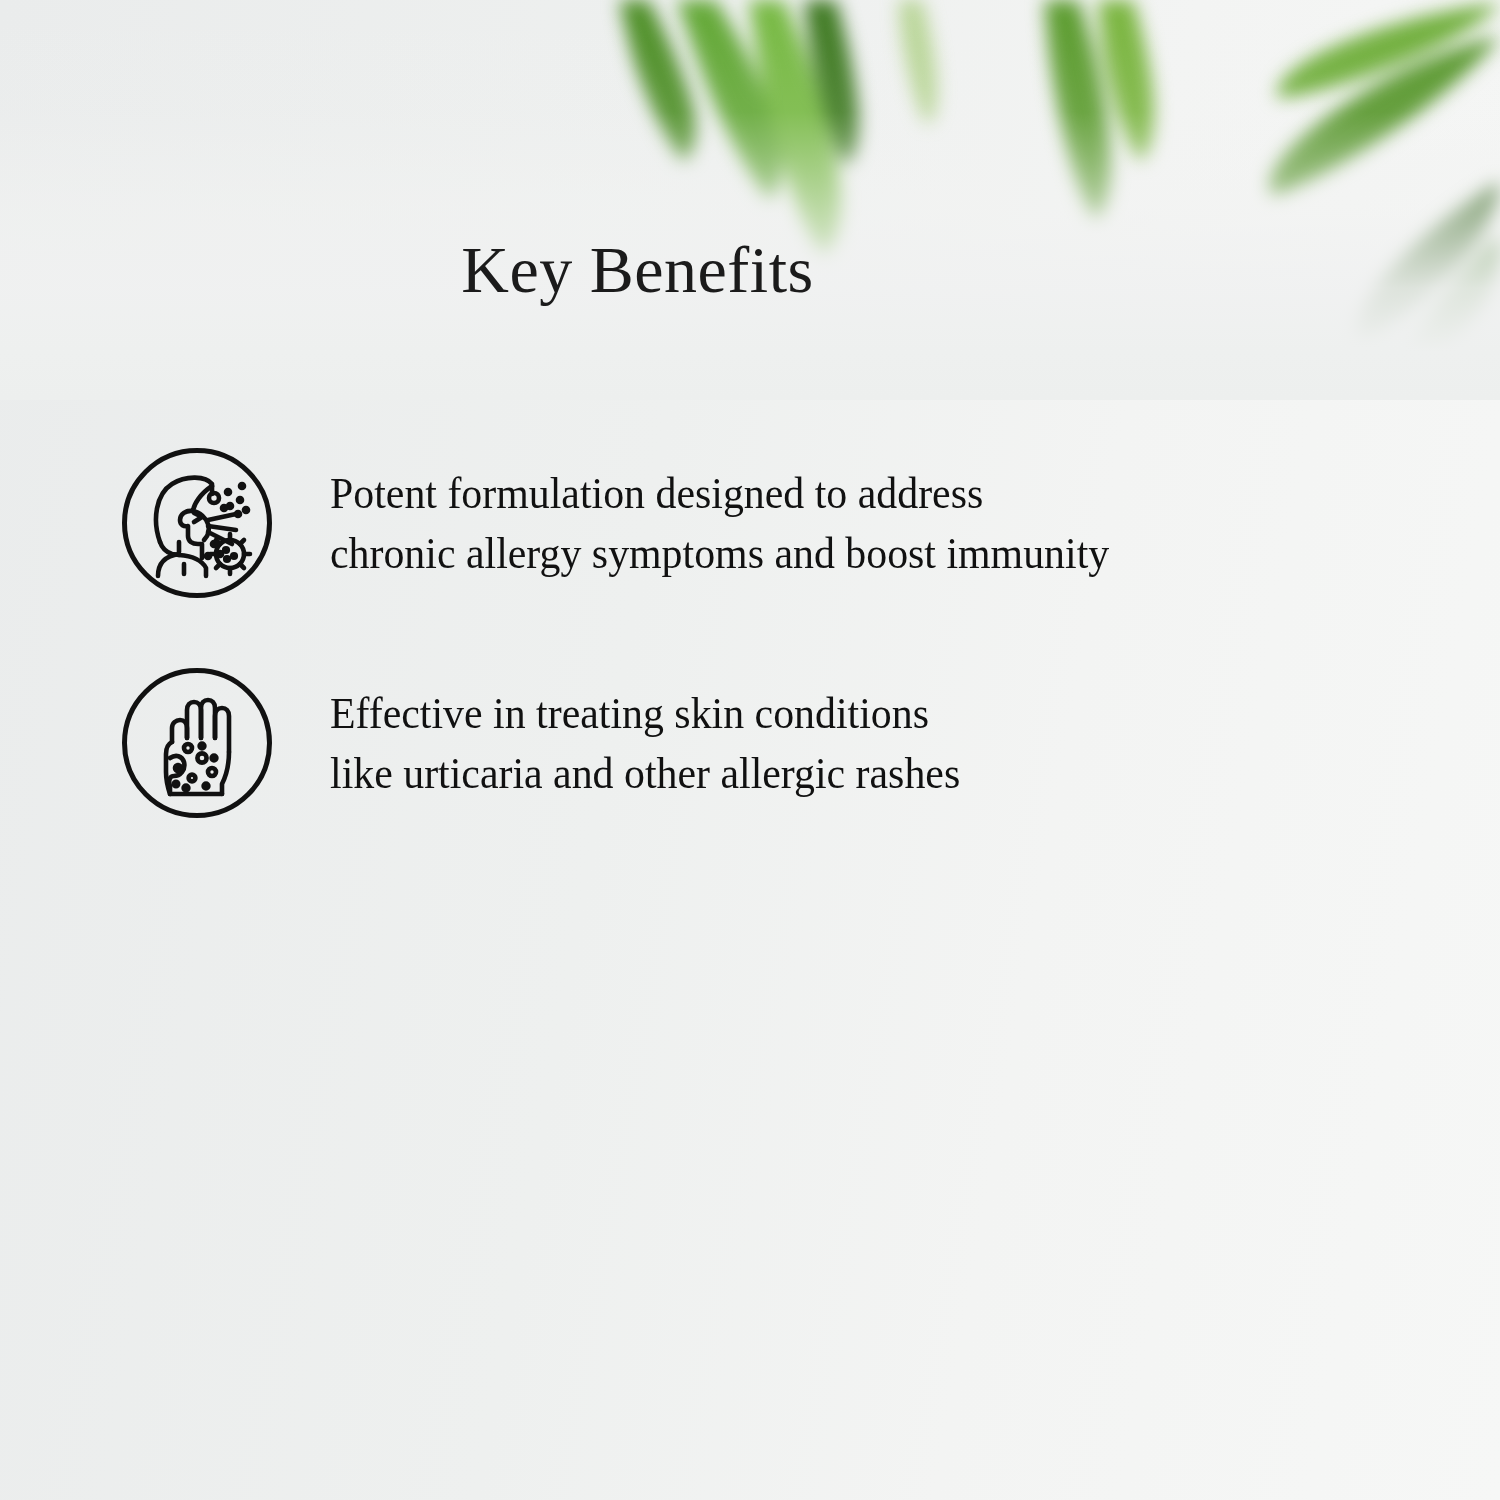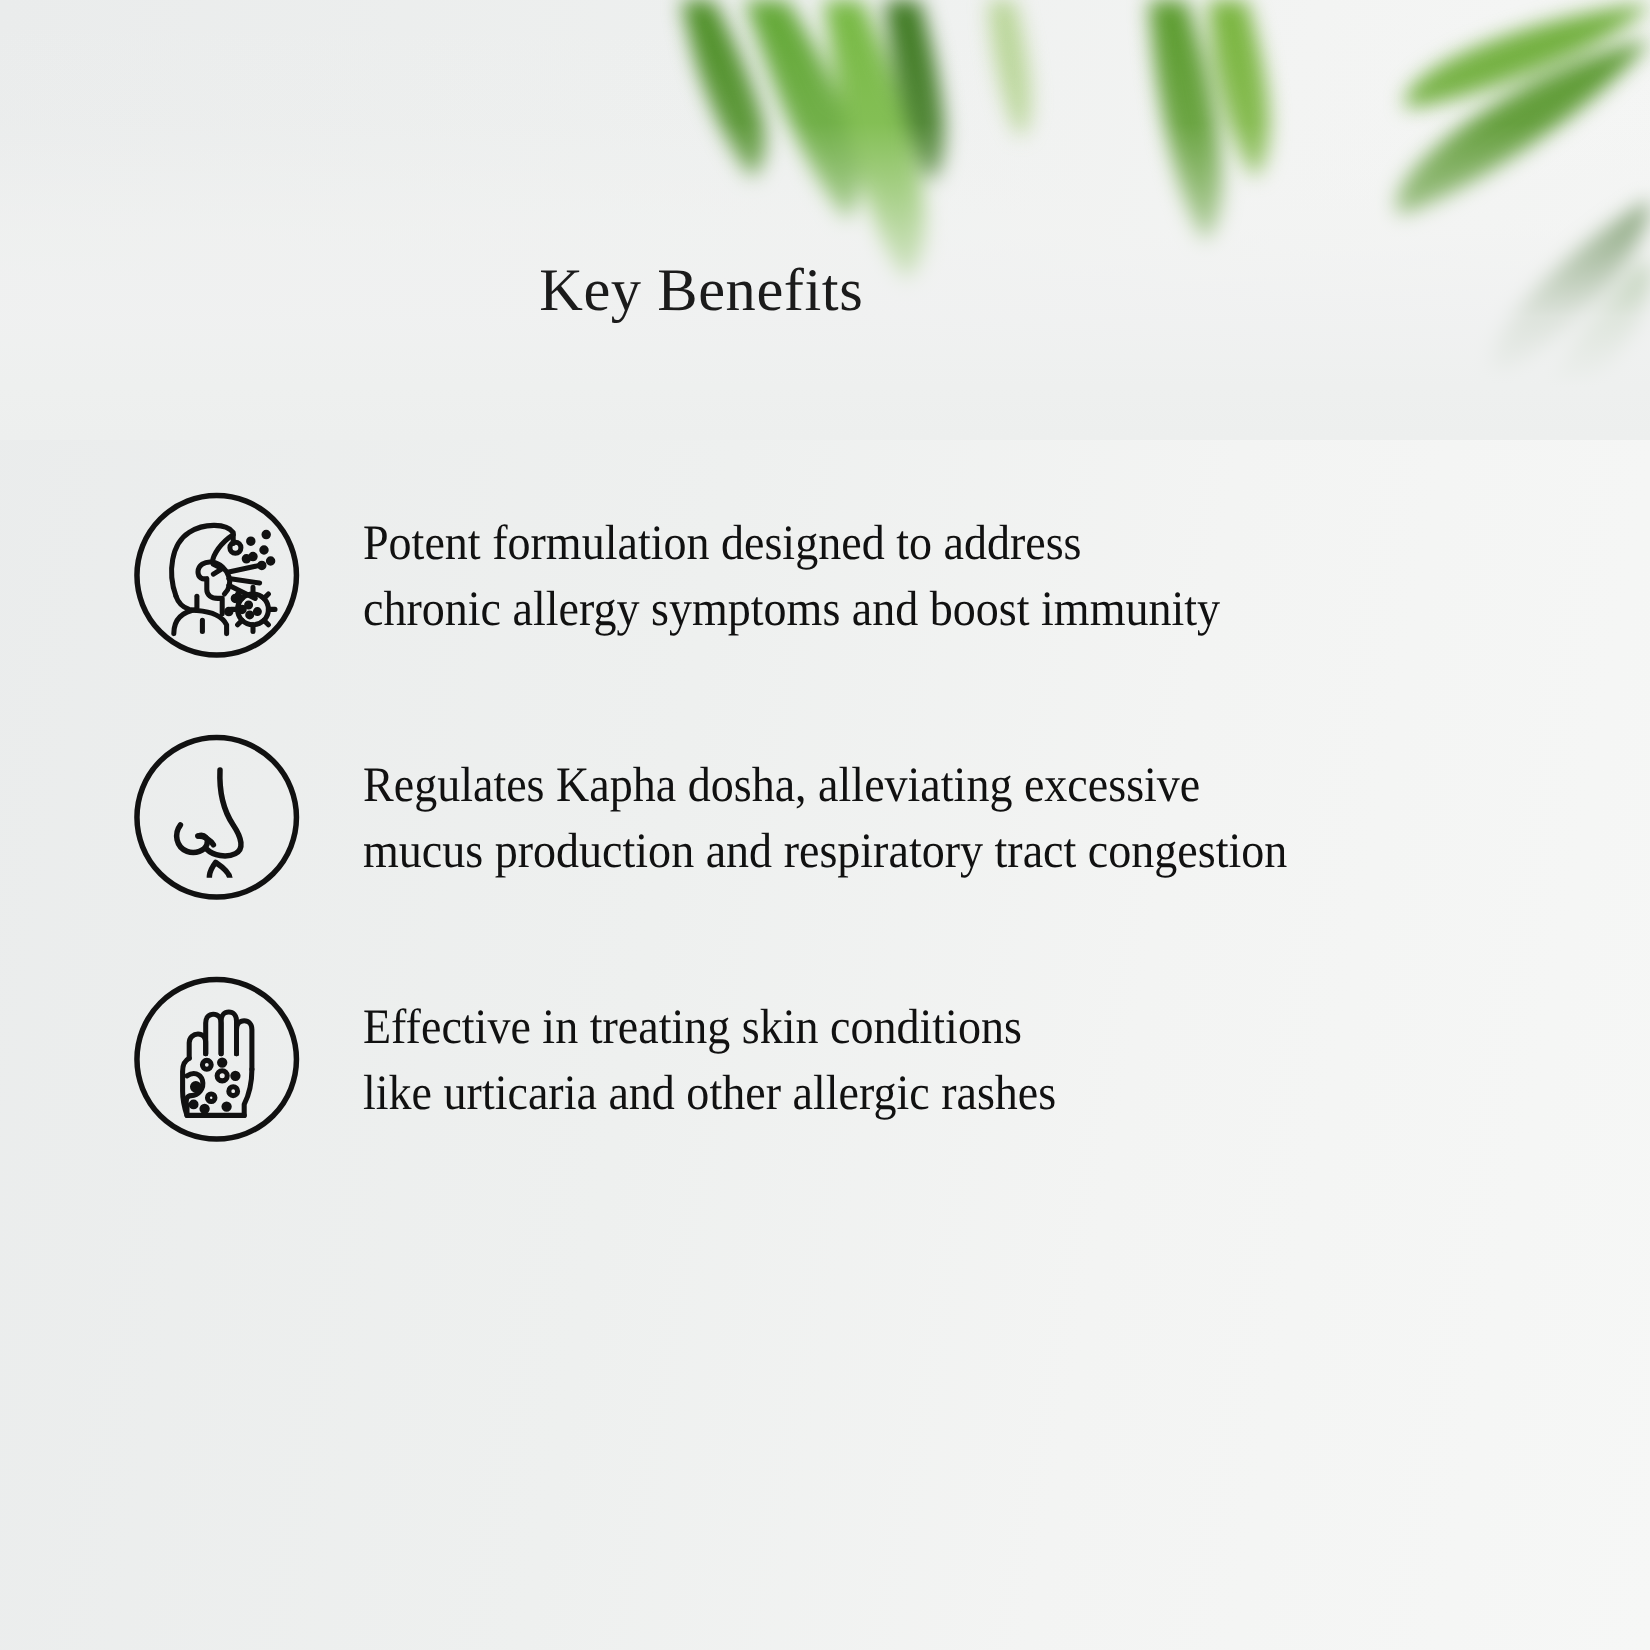--- a/index.html
+++ b/index.html
@@ -39,21 +39,21 @@
     pointer-events:none;
   }
 
   
   #content { position:absolute; inset:0; z-index:3; }
 
   #page-title {
     position:absolute;
     top:232px; left:0; width:1275px;
     text-align:center;
-    font-size:55px;
+    font-size:66px;
     font-weight:400;
     letter-spacing:0.5px;
     color:#1b1b1b;
     font-family:"Liberation Serif","DejaVu Serif",serif;
   }
 
   #benefits { position:absolute; top:413px; left:0; width:1326px; }
 
   .benefit-row {
     position:relative;
@@ -158,35 +158,20 @@
           <path d="M92 76 L 92 70 M92 104 L 92 110 M78 90 L 72 90 M106 90 L 112 90 M82 80 L 78 76 M102 80 L 106 76 M82 100 L 78 104 M102 100 L 106 104"></path>
           <circle cx="88" cy="86" r="1.8" fill="#111"></circle>
           <circle cx="96" cy="92" r="1.8" fill="#111"></circle>
           <circle cx="89" cy="95" r="1.8" fill="#111"></circle>
         </svg>
       </div>
       <div class="benefit-text">Potent formulation designed to address
 chronic allergy symptoms and boost immunity</div>
     </div>
 
-    <div class="benefit-row">
-      <div class="benefit-icon">
-        <svg width="110" height="110" viewBox="0 0 110 110" fill="none" stroke="#111" stroke-width="5" stroke-linecap="round" stroke-linejoin="round">
-
-          <path d="M58 12 C 57 34, 62 50, 70 62 C 78 74, 80 84, 72 88 C 64 92, 52 90, 46 84"></path>
-
-          <path d="M22 62 C 16 70, 18 82, 28 86 C 36 89, 44 85, 46 80 C 48 74, 44 70, 38 72"></path>
-          <path d="M38 72 C 44 72, 50 76, 52 80"></path>
-
-          <path d="M54 96 C 48 104, 46 112, 52 117 C 58 122, 66 119, 67 112 C 68 106, 60 100, 54 96 Z"></path>
-        </svg>
-      </div>
-      <div class="benefit-text">Regulates Kapha dosha, alleviating excessive
-mucus production and respiratory tract congestion</div>
-    </div>
 
 
     <div class="benefit-row">
       <div class="benefit-icon">
         <svg width="110" height="110" viewBox="0 0 110 110" fill="none" stroke="#111" stroke-width="4.6" stroke-linecap="round" stroke-linejoin="round">
 
           <path d="M30 54 L 30 40 C 30 35, 34 32, 38 32 C 42 32, 45 35, 45 40 L 45 50"></path>
           <path d="M45 50 L 45 22 C 45 17, 48 14, 52 14 C 56 14, 59 17, 59 22 L 59 50"></path>
           <path d="M59 50 L 59 20 C 59 15, 62 12, 66 12 C 70 12, 73 15, 73 20 L 73 50"></path>
           <path d="M73 50 L 73 28 C 73 23, 76 20, 80 20 C 84 20, 87 23, 87 28 L 87 64"></path>

